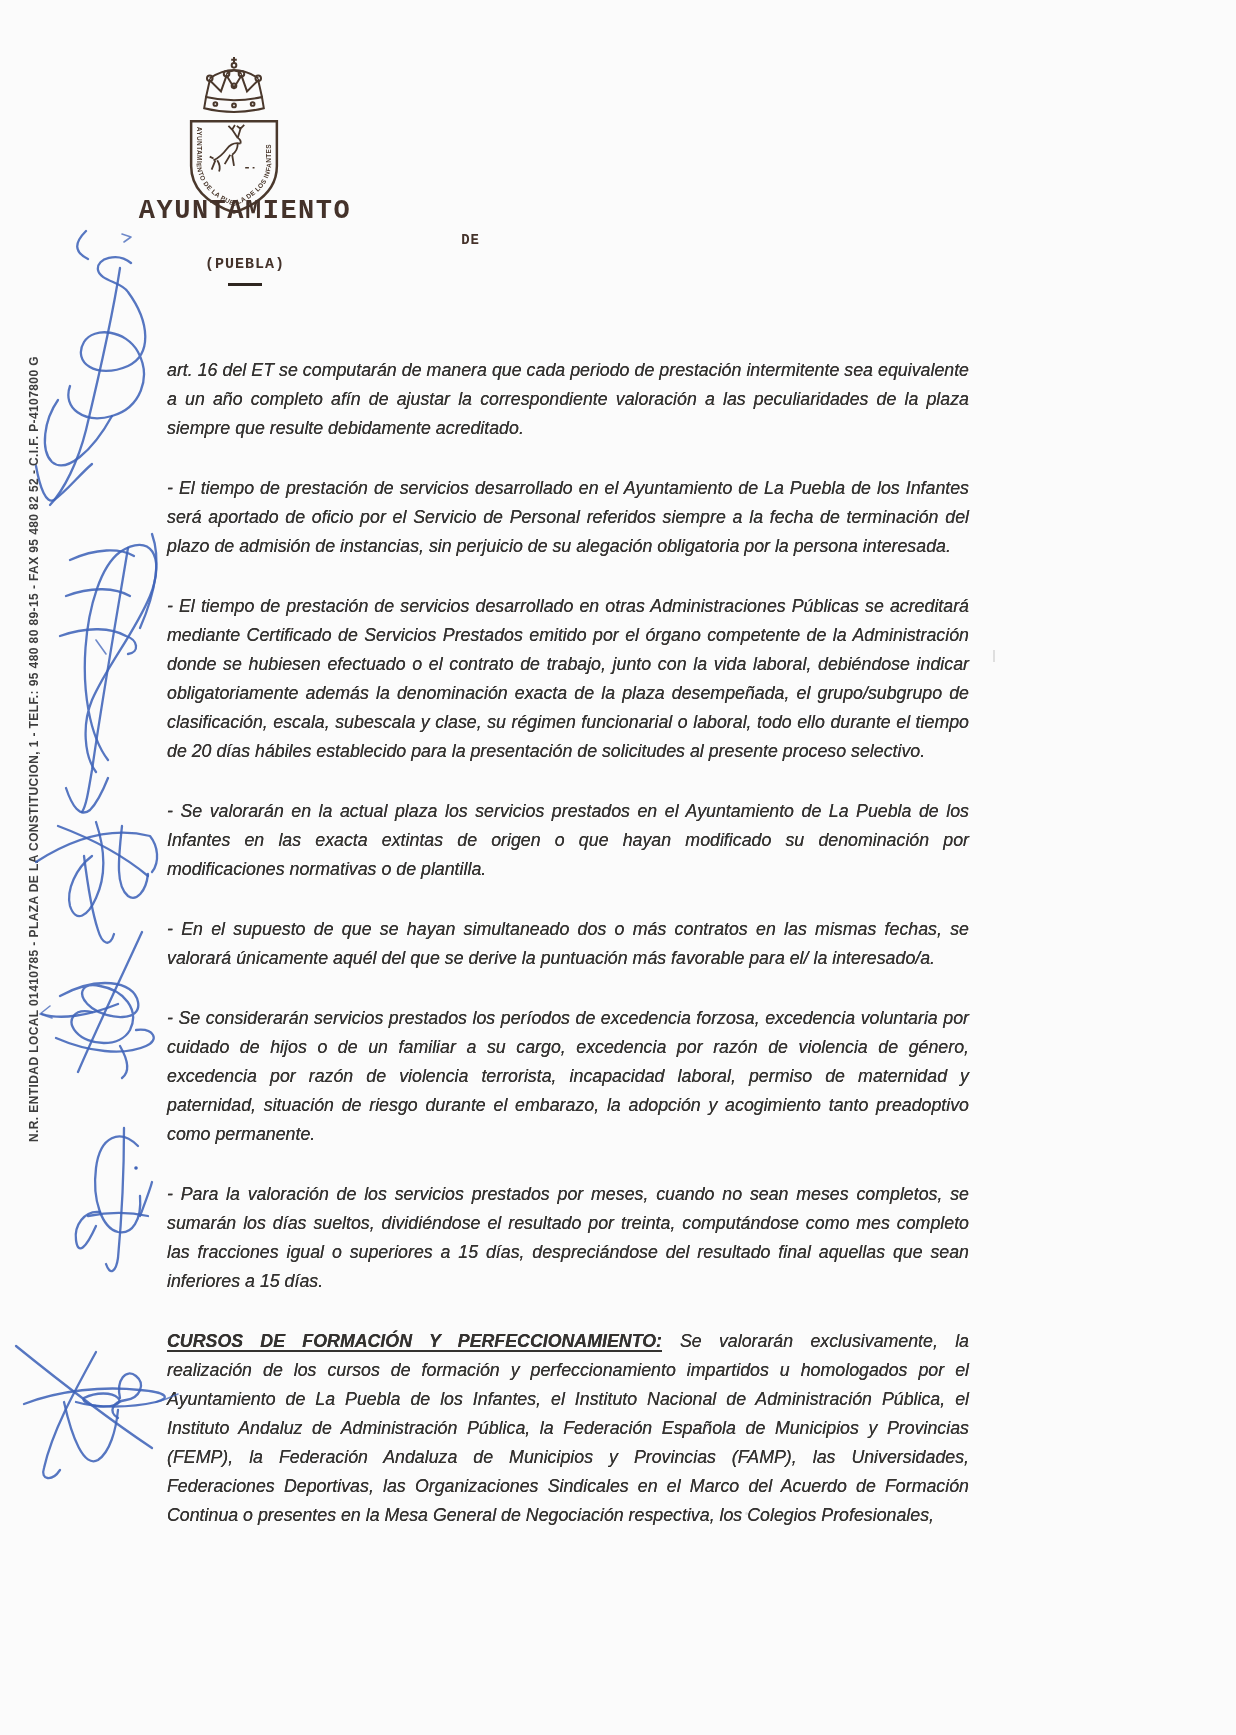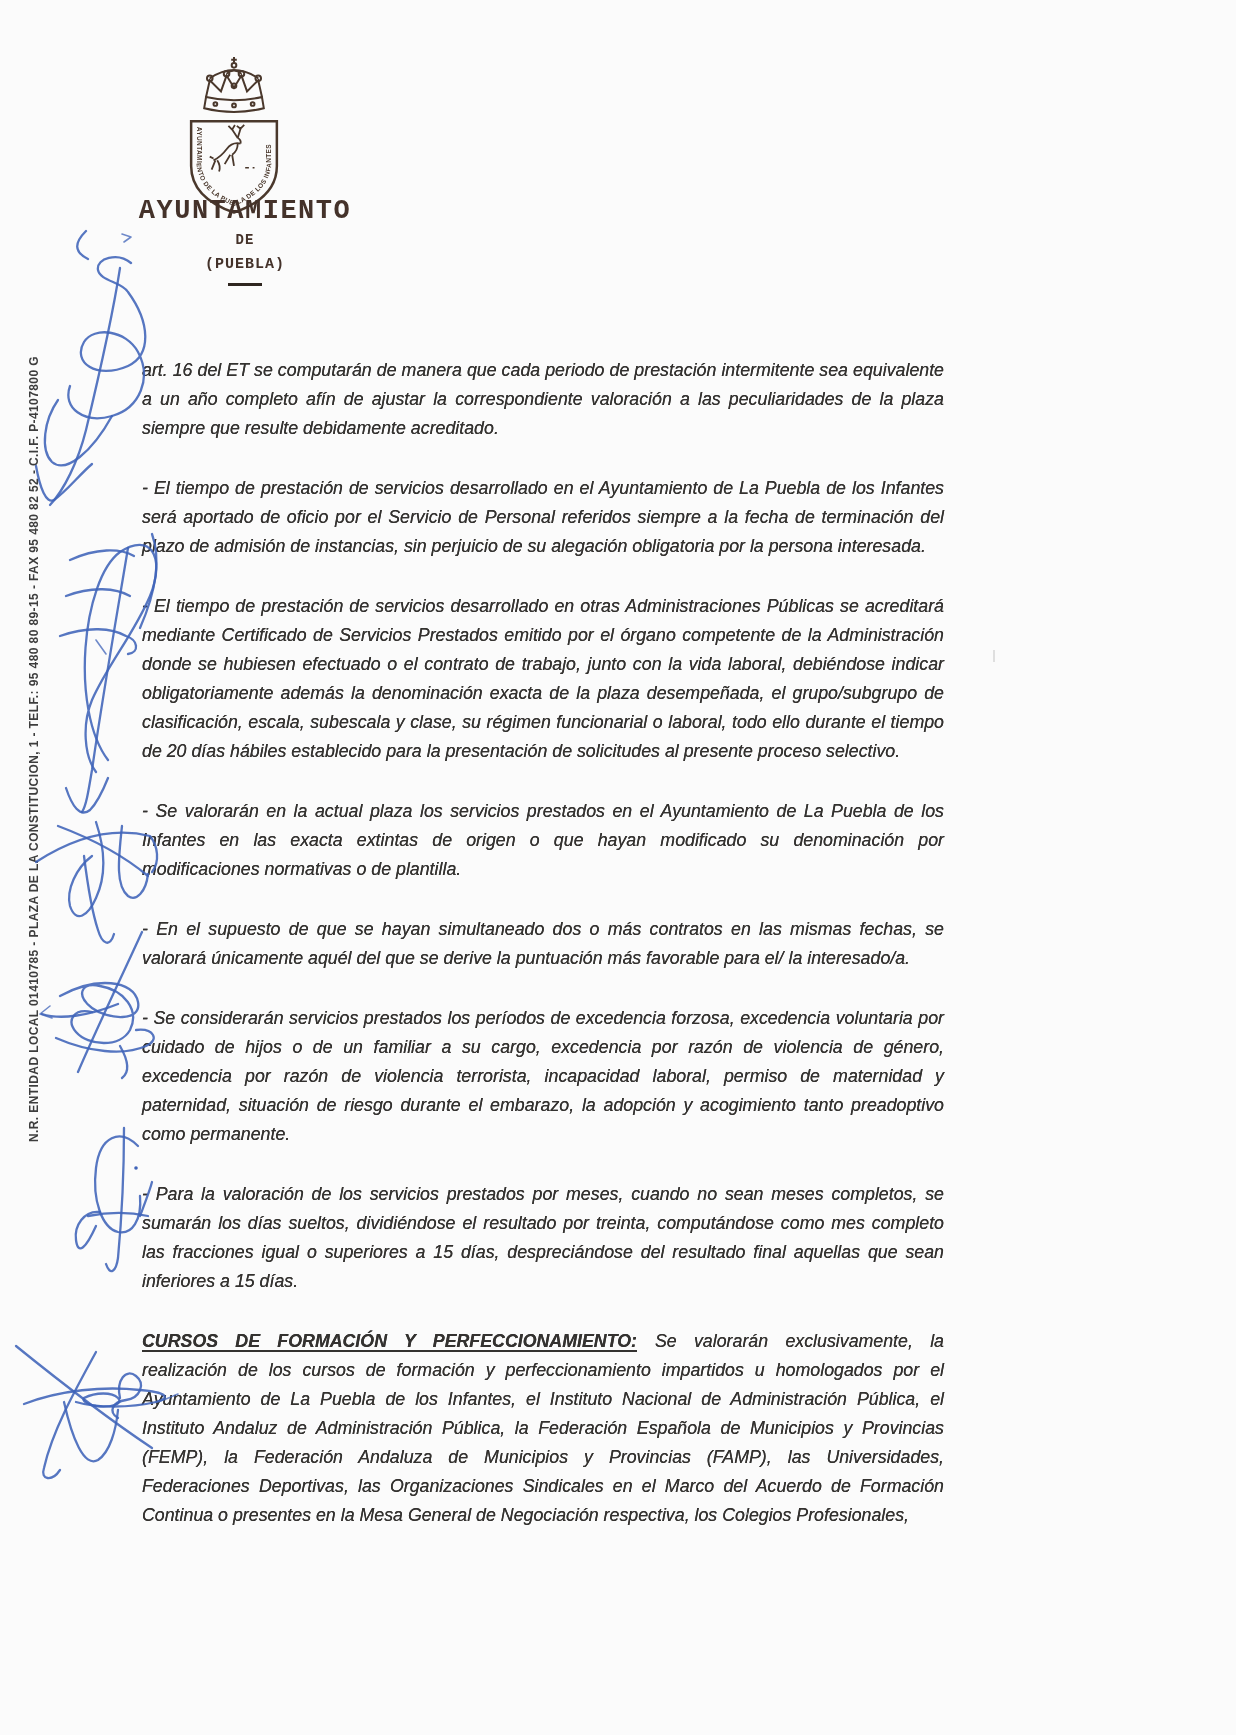--- a/index.html
+++ b/index.html
@@ -13,34 +13,34 @@
   
   .crest{position:absolute;left:172px;top:56px;width:124px;height:164px;}
   .crest svg{width:100%;height:100%;}
   .crest *{vector-effect:non-scaling-stroke;}
   .letterhead{
     position:absolute;left:10px;top:196px;width:470px;
     text-align:center;color:var(--header-ink,#44322a);
     font-family:Liberation Mono, monospace;
   }
   .org-name{font-size:27px;font-weight:700;letter-spacing:1.5px;line-height:30px;}
-  .org-de{font-size:14px;font-weight:700;letter-spacing:1px;margin-top:6px;}
+  .org-de{font-size:14px;font-weight:700;letter-spacing:1px;margin-top:6px;text-align:right;}
   .org-city{font-size:28px;font-weight:700;letter-spacing:0.5px;margin-top:7px;white-space:nowrap;}
   .org-prov{font-size:15px;font-weight:700;letter-spacing:1px;margin-top:8px;}
   .header-rule{width:34px;height:3px;background:var(--rule,#2f2620);margin:10px auto 0 auto;}
   
   .margin-text{
     position:absolute;left:27px;top:1142px;width:740px;height:16px;
     transform:rotate(-90deg);transform-origin:0 0;
     font-size:12px;font-weight:700;letter-spacing:0.4px;
     color:var(--margin-ink,#3d3d3d);white-space:nowrap;
   }
   
   .body-text{
-    position:absolute;left:142px;top:356px;width:802px;
+    position:absolute;left:167px;top:356px;width:802px;
     color:var(--ink,#343230);
     font-style:italic;
     font-size:17.8px;line-height:29px;
     text-align:justify;
     text-shadow:0 0 .4px currentColor;
   }
   .body-text p{margin:0 0 31px 0;}
   .section-heading{
     font-weight:700;
     text-decoration:underline;

